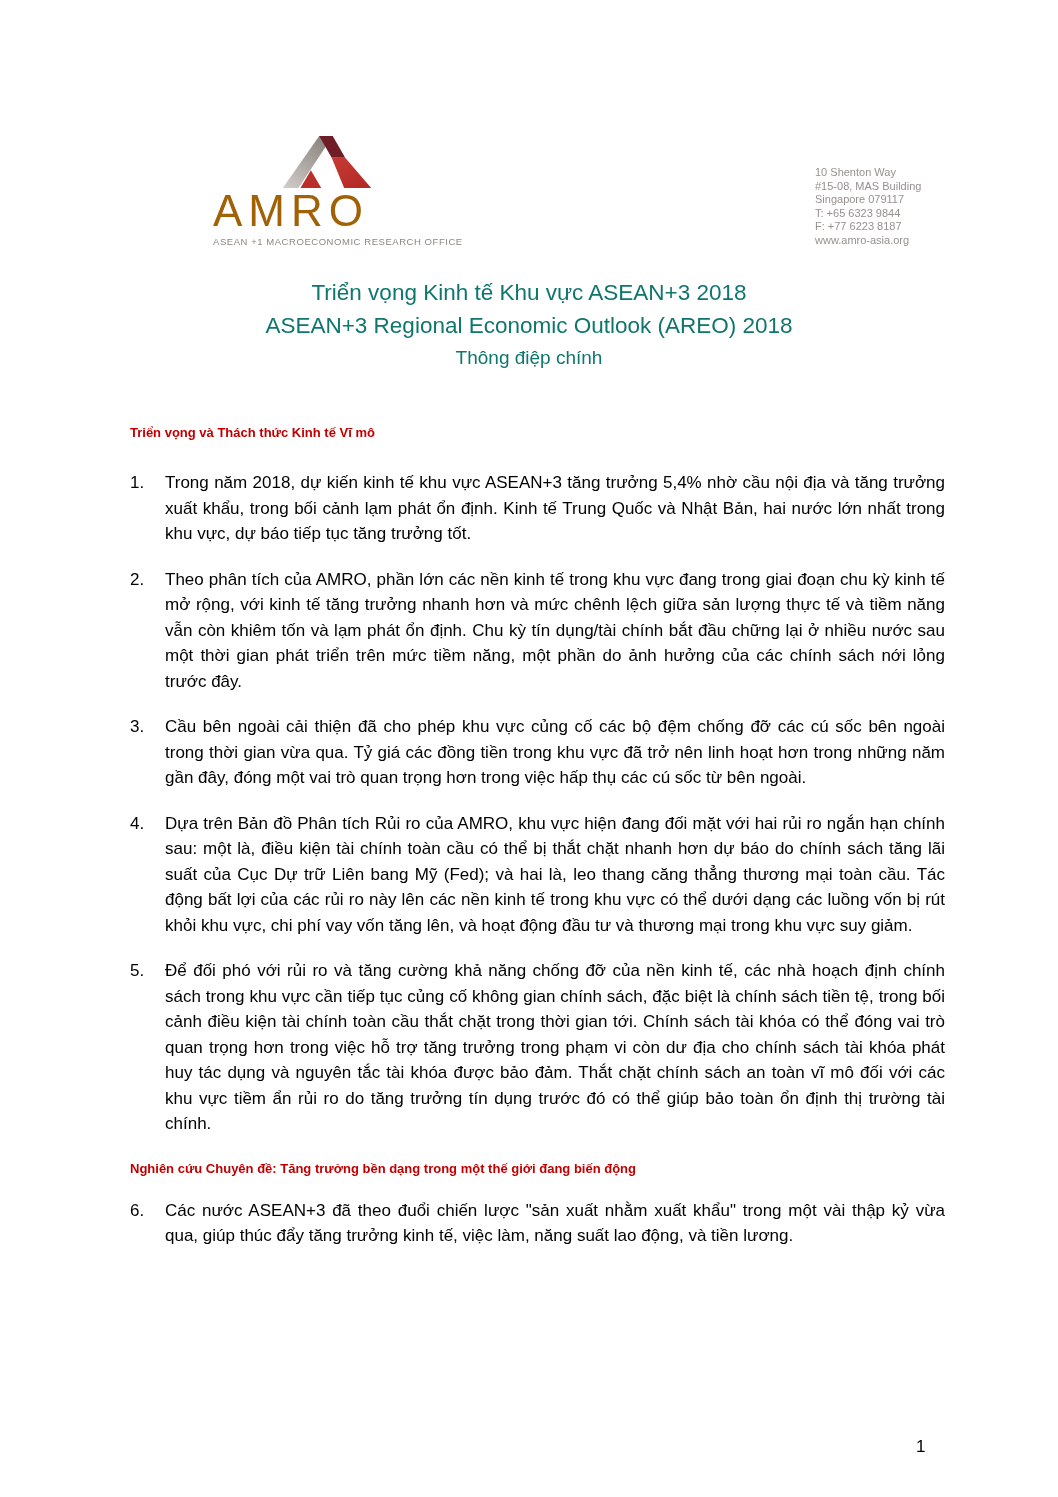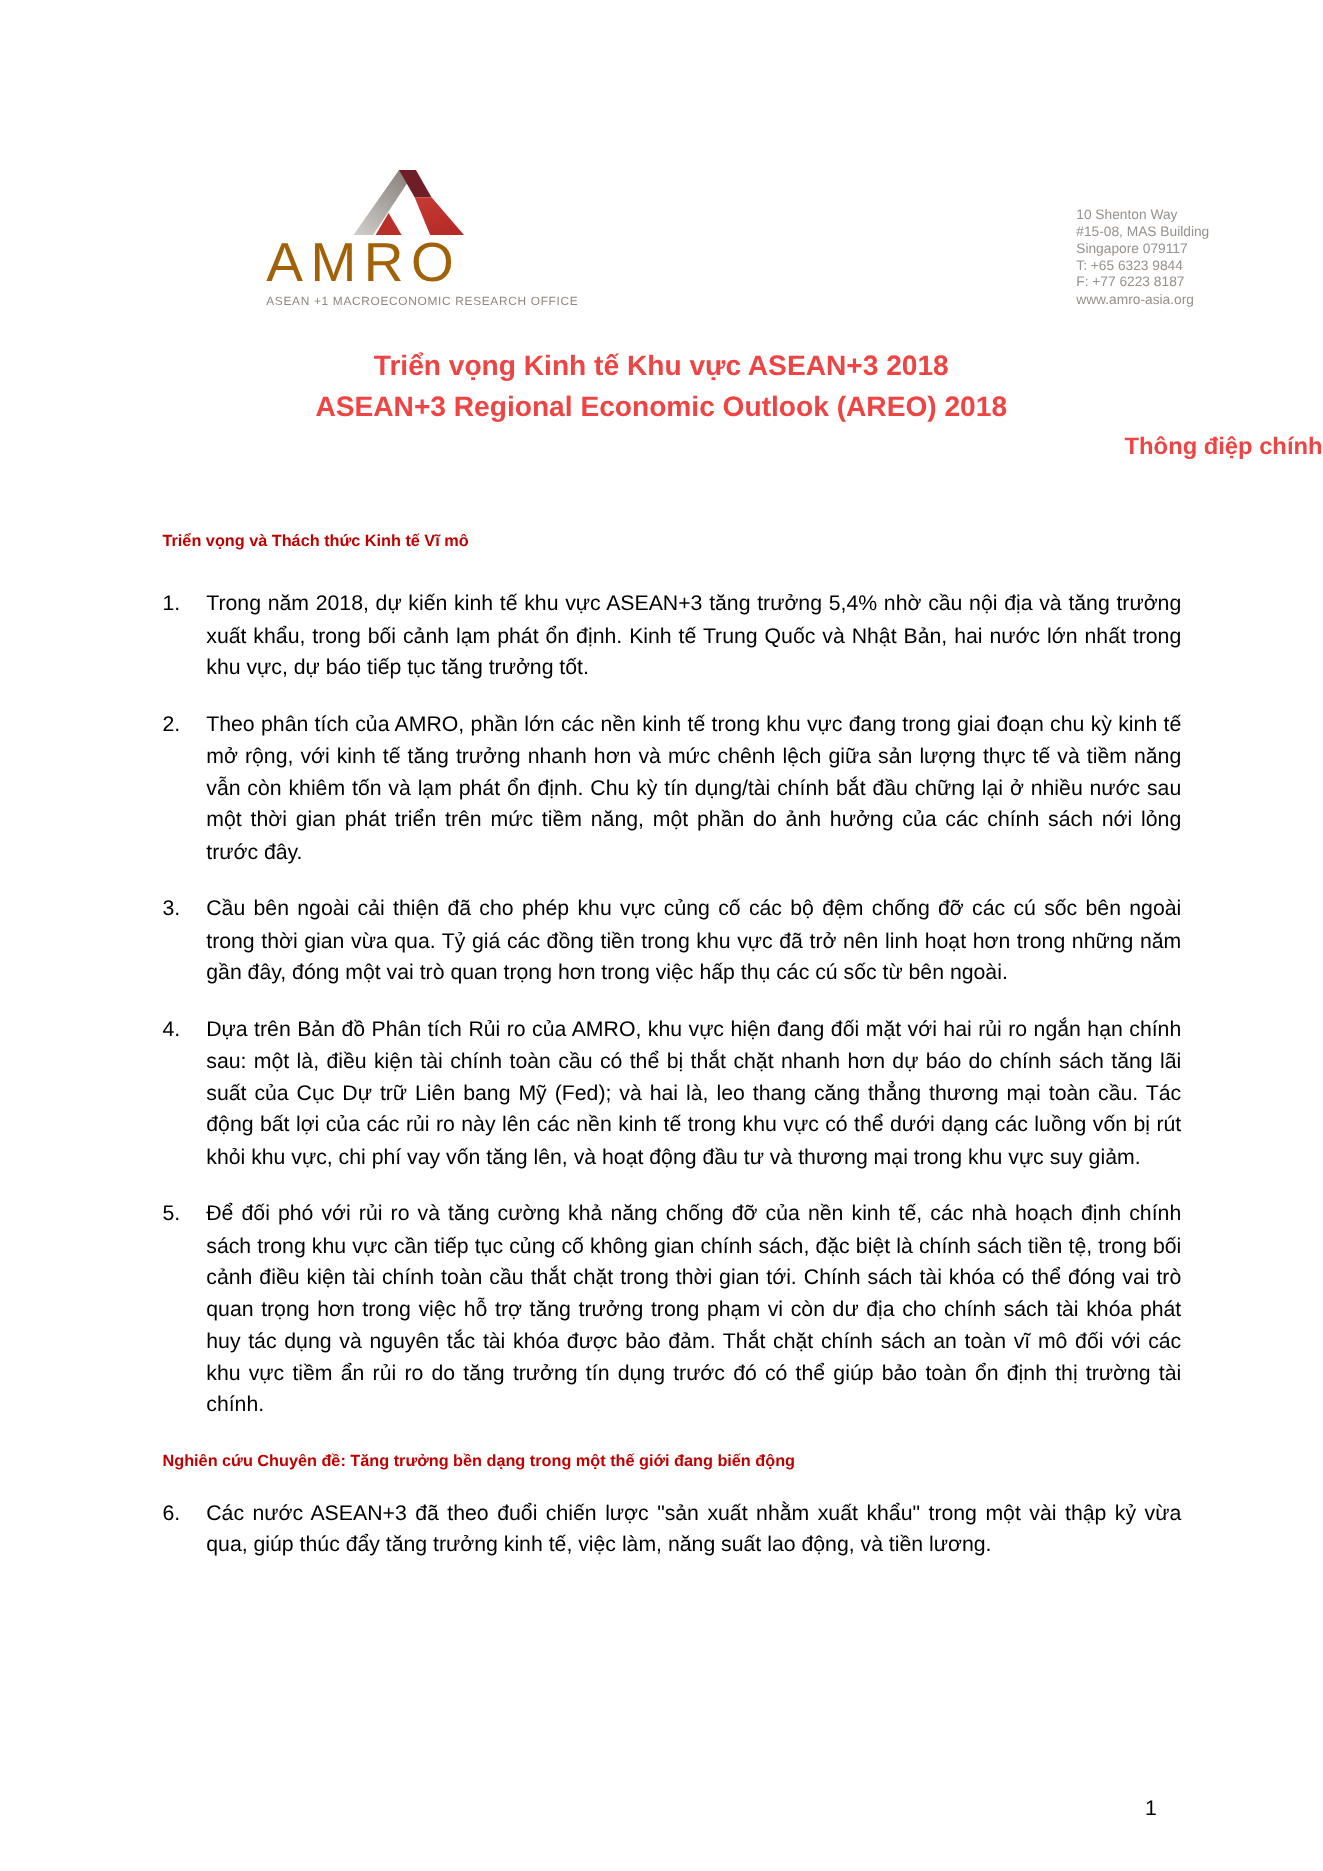--- a/index.html
+++ b/index.html
@@ -34,39 +34,39 @@
   .logo-tagline {
     font-size: 9.5px;
     letter-spacing: 0.55px;
     color: #8d8680;
     margin-top: 3px;
     white-space: nowrap;
   }
 
   .contact-block {
     position: absolute;
-    left: 861px;
+    left: 815px;
     top: 166px;
     font-size: 11px;
     line-height: 13.6px;
     color: #96918D;
   }
 
   
   .title-block {
     position: absolute;
     left: 0;
     top: 276px;
     width: 100%;
     text-align: center;
-    color: #ef4444;
-    font-weight: bold;
+    color: #0f766e;
+    font-weight: normal;
   }
   .title-line1, .title-line2 { font-size: 22.5px; line-height: 33px; }
-  .title-line3 { font-size: 19px; line-height: 31px; text-align: right; }
+  .title-line3 { font-size: 19px; line-height: 31px; }
 
   
   .main-content {
     position: absolute;
     left: 130px;
     top: 421px;
     width: 815px;
     font-size: 17px;
     line-height: 25.5px;
   }

